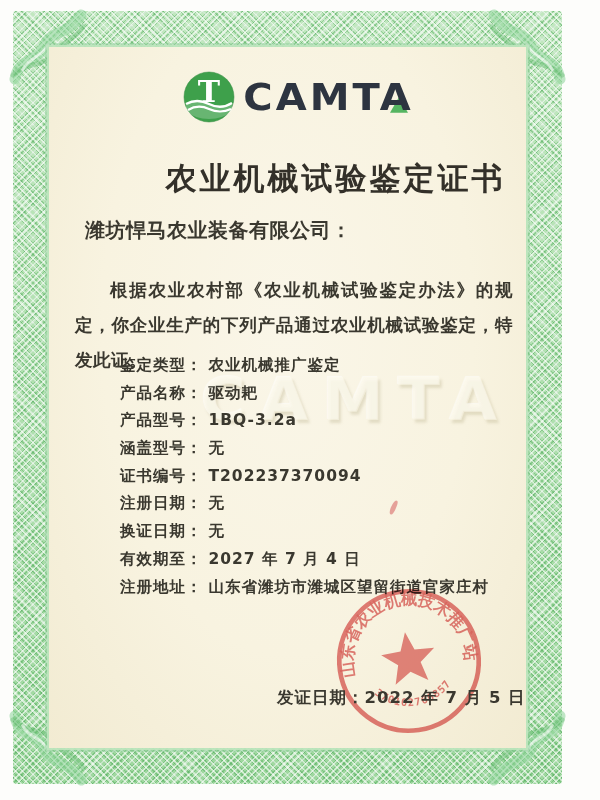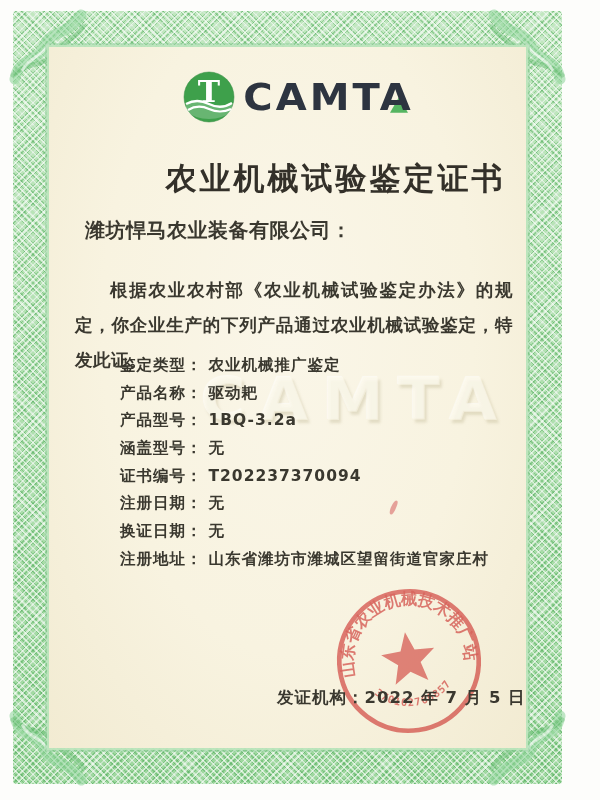--- a/index.html
+++ b/index.html
@@ -232,28 +232,31 @@
     <div class="field-row">
       <span class="lbl">证书编号：</span><span class="val">T202237370094</span>
     </div>
     <div class="field-row">
       <span class="lbl">注册日期：</span><span class="val">无</span>
     </div>
     <div class="field-row">
       <span class="lbl">换证日期：</span><span class="val">无</span>
     </div>
     <div class="field-row">
+      <span class="lbl">有效期至：</span><span class="val">2027 年 7 月 4 日</span>
+    </div>
+    <div class="field-row">
       <span class="lbl">注册地址：</span><span class="val">山东省潍坊市潍城区望留街道官家庄村</span>
     </div>
   </div>
 
   <div class="fleck"></div>
 
   <div class="date-line">
-    <span>发证机构：</span><span>2022 年 7 月 5 日</span>
+    <span>发证日期：</span><span>2022 年 7 月 5 日</span>
   </div>
 
   <svg class="stamp" viewBox="0 0 150 150">
     <defs>
       <path id="arcTop" d="M 28 101 A 54 54 0 1 1 122 101" fill="none"></path>
       <path id="arcBottom" d="M 29 88 A 50 50 0 0 0 121 88" fill="none"></path>
     </defs>
     <circle cx="75" cy="75" r="67" fill="none" stroke="#d94f4f" stroke-width="4.5" opacity=".85"></circle>
     <polygon points="75,47 81.8,64.7 100.7,65.7 85.9,77.6 90.9,95.8 75,85.5 59.1,95.8 64.1,77.6 49.3,65.7 68.2,64.7" fill="#d94f4f" opacity=".8"></polygon>
     <text font-family="DejaVu Sans, sans-serif" font-size="15.5" font-weight="700" fill="#d94f4f" opacity=".85">

